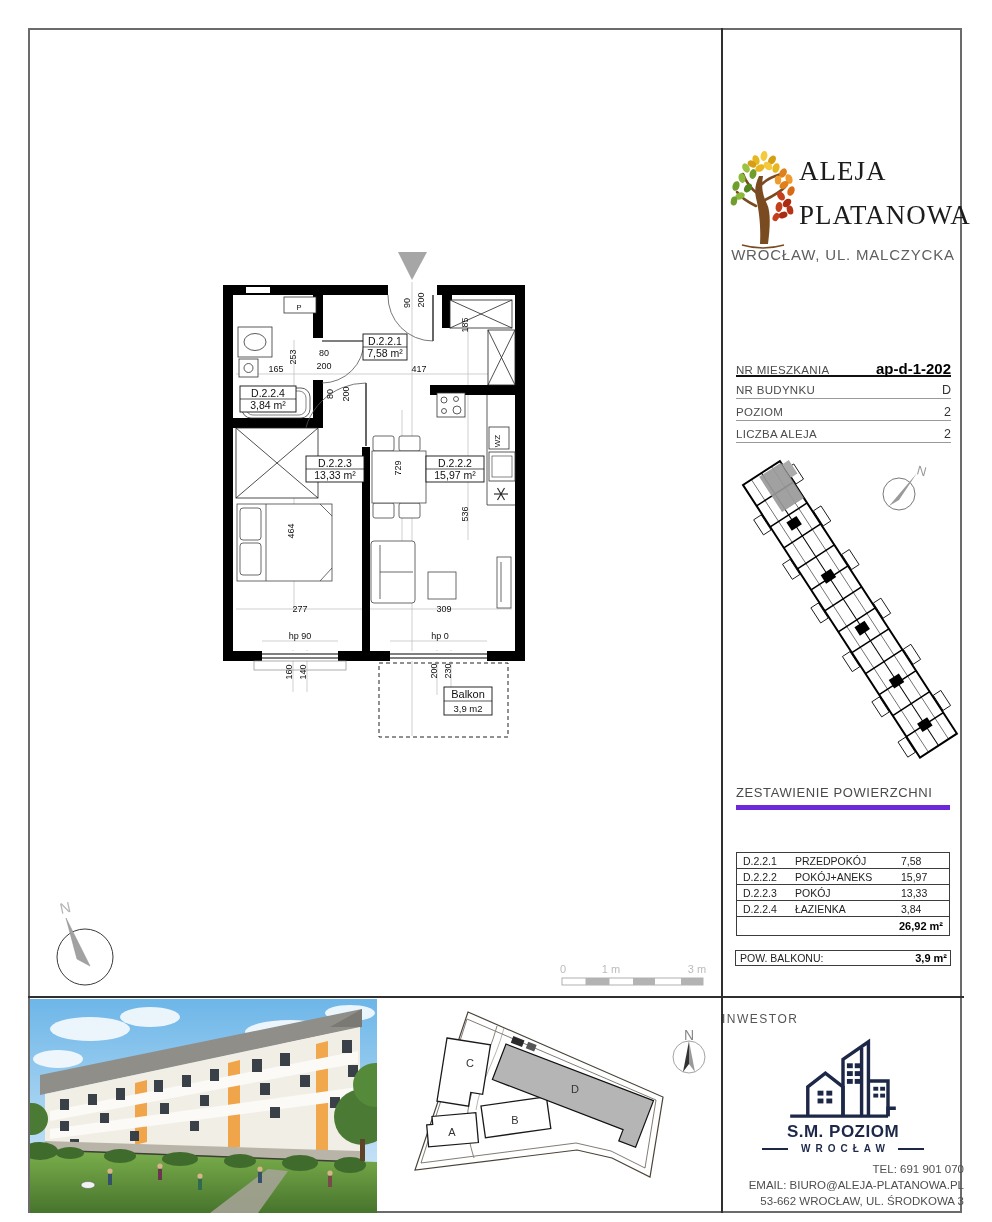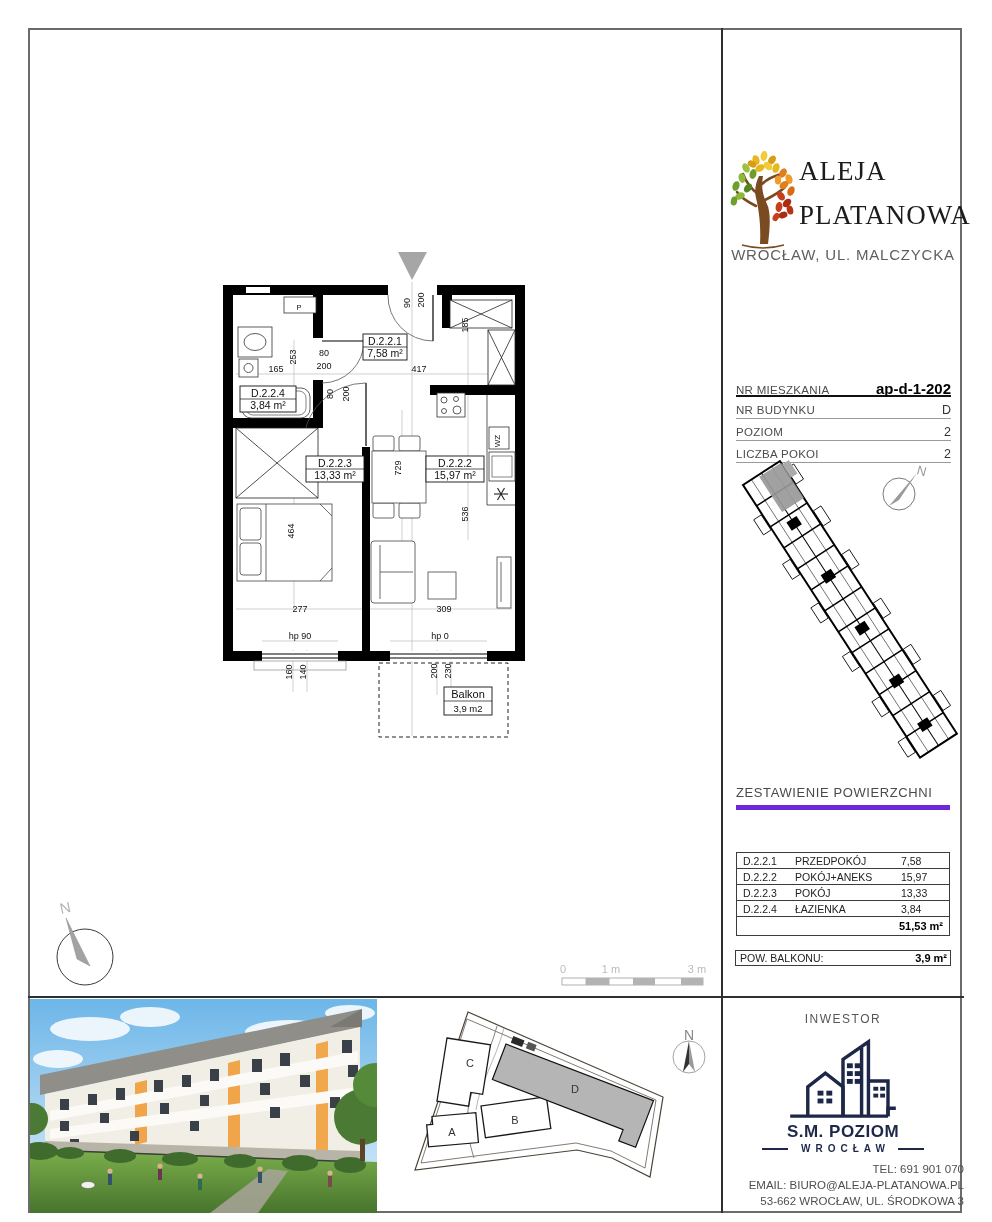--- a/index.html
+++ b/index.html
@@ -12,21 +12,21 @@
   svg{display:block;font-family:"Liberation Sans",sans-serif;}
   svg text{font-family:"Liberation Sans",sans-serif;}
 
   
   .brand-title{position:absolute;left:799px;top:158px;color:#1c1c1c;
     font-family:"Liberation Serif",serif;line-height:1.0;letter-spacing:1px;}
   .brand-title .l1{font-size:27px;display:block;}
   .brand-title .l2{font-size:27px;display:block;margin-top:17px;}
   .brand-loc{position:absolute;left:722px;top:246px;width:242px;text-align:center;
     font-size:15px;color:#5f5f5f;letter-spacing:.8px;}
-  .info-rows{position:absolute;left:736px;top:354px;width:215px;margin-top:20px;}
+  .info-rows{position:absolute;left:736px;top:354px;width:215px;}
   .info-row{display:flex;justify-content:space-between;align-items:baseline;
     height:15px;padding-top:6px;border-bottom:1px solid #9a9a9a;}
   .info-row.first{border-bottom:2px solid #111;}
   .info-row .lbl{font-size:11.5px;color:#4c4c4c;letter-spacing:.3px;}
   .info-row .val{font-size:12.5px;color:#333;}
   .info-row.first .val{font-size:15px;font-weight:bold;color:#000;}
   .areas-title{position:absolute;left:736px;top:785px;width:214px;font-size:13px;
     color:#4a4a4a;letter-spacing:.6px;border-bottom:5px solid #6d28d9;padding-bottom:5px;}
   .areas-table{position:absolute;left:736px;top:852px;width:214px;
     border:1px solid #3c3c3c;box-sizing:border-box;}
@@ -37,21 +37,21 @@
   .a-row .val{width:48px;}
   .a-total{display:flex;justify-content:flex-end;align-items:center;height:18px;
     font-size:11px;font-weight:bold;color:#000;padding-right:6px;}
   .balcony-box{position:absolute;left:735px;top:950px;width:216px;height:16px;
     border:1px solid #3c3c3c;box-sizing:border-box;display:flex;
     justify-content:space-between;align-items:center;}
   .balcony-box .lbl{font-size:10.5px;color:#222;padding-left:4px;}
   .balcony-box .val{font-size:11px;font-weight:bold;color:#000;padding-right:3px;}
 
   
-  .inv-title{position:absolute;left:722px;top:1012px;width:242px;text-align:center;
+  .inv-title{position:absolute;left:722px;top:1012px;width:242px;
     font-size:12px;color:#555;letter-spacing:1.5px;}
   .inv-name{position:absolute;left:722px;top:1122px;width:242px;text-align:center;
     font-size:17px;font-weight:bold;color:#1d2748;letter-spacing:.5px;}
   .inv-city{position:absolute;left:722px;top:1143px;width:242px;display:flex;
     justify-content:center;align-items:center;gap:8px;}
   .inv-city .dash{width:26px;border-top:2px solid #1d2748;}
   .inv-city .txt{font-size:10px;font-weight:bold;color:#1d2748;letter-spacing:5px;padding-left:5px;}
   .inv-line{position:absolute;left:722px;width:242px;text-align:right;
     font-size:11.5px;color:#4f4f4f;}
 </style>
@@ -325,21 +325,21 @@
     </div>
     <div class="info-row">
       <span class="lbl">NR BUDYNKU</span>
       <span class="val">D</span>
     </div>
     <div class="info-row">
       <span class="lbl">POZIOM</span>
       <span class="val">2</span>
     </div>
     <div class="info-row">
-      <span class="lbl">LICZBA POKOI</span>
+      <span class="lbl">LICZBA ALEJA</span>
       <span class="val">2</span>
     </div>
   </div>
 
   <svg style="position:absolute;left:723px;top:450px" width="240" height="330" viewBox="723 450 240 330">
     <g>
       <circle cx="899" cy="494" r="16" fill="none" stroke="#555" stroke-width="0.8"></circle>
       <polygon points="917,473 889,506 899,500" fill="#9a9a9a"></polygon>
       <text x="916" y="474" font-size="13" fill="#9a9a9a" transform="rotate(15 916 474)">N</text>
     </g>
@@ -403,21 +403,21 @@
     <div class="a-row">
       <span class="code">D.2.2.3</span>
       <span class="name">POKÓJ</span>
       <span class="val">13,33</span>
     </div>
     <div class="a-row">
       <span class="code">D.2.2.4</span>
       <span class="name">ŁAZIENKA</span>
       <span class="val">3,84</span>
     </div>
-    <div class="a-total">51,53 m²</div>
+    <div class="a-total">26,92 m²</div>
   </div>
   <div class="balcony-box">
     <span class="lbl">POW. BALKONU:</span>
     <span class="val">3,9 m²</span>
   </div>
 
   <svg style="position:absolute;left:30px;top:999px" width="347" height="214" viewBox="0 0 347 214">
     <defs>
       <linearGradient id="skyg" x1="0" y1="0" x2="0" y2="1">
         <stop offset="0" stop-color="#6db6e8"></stop>

